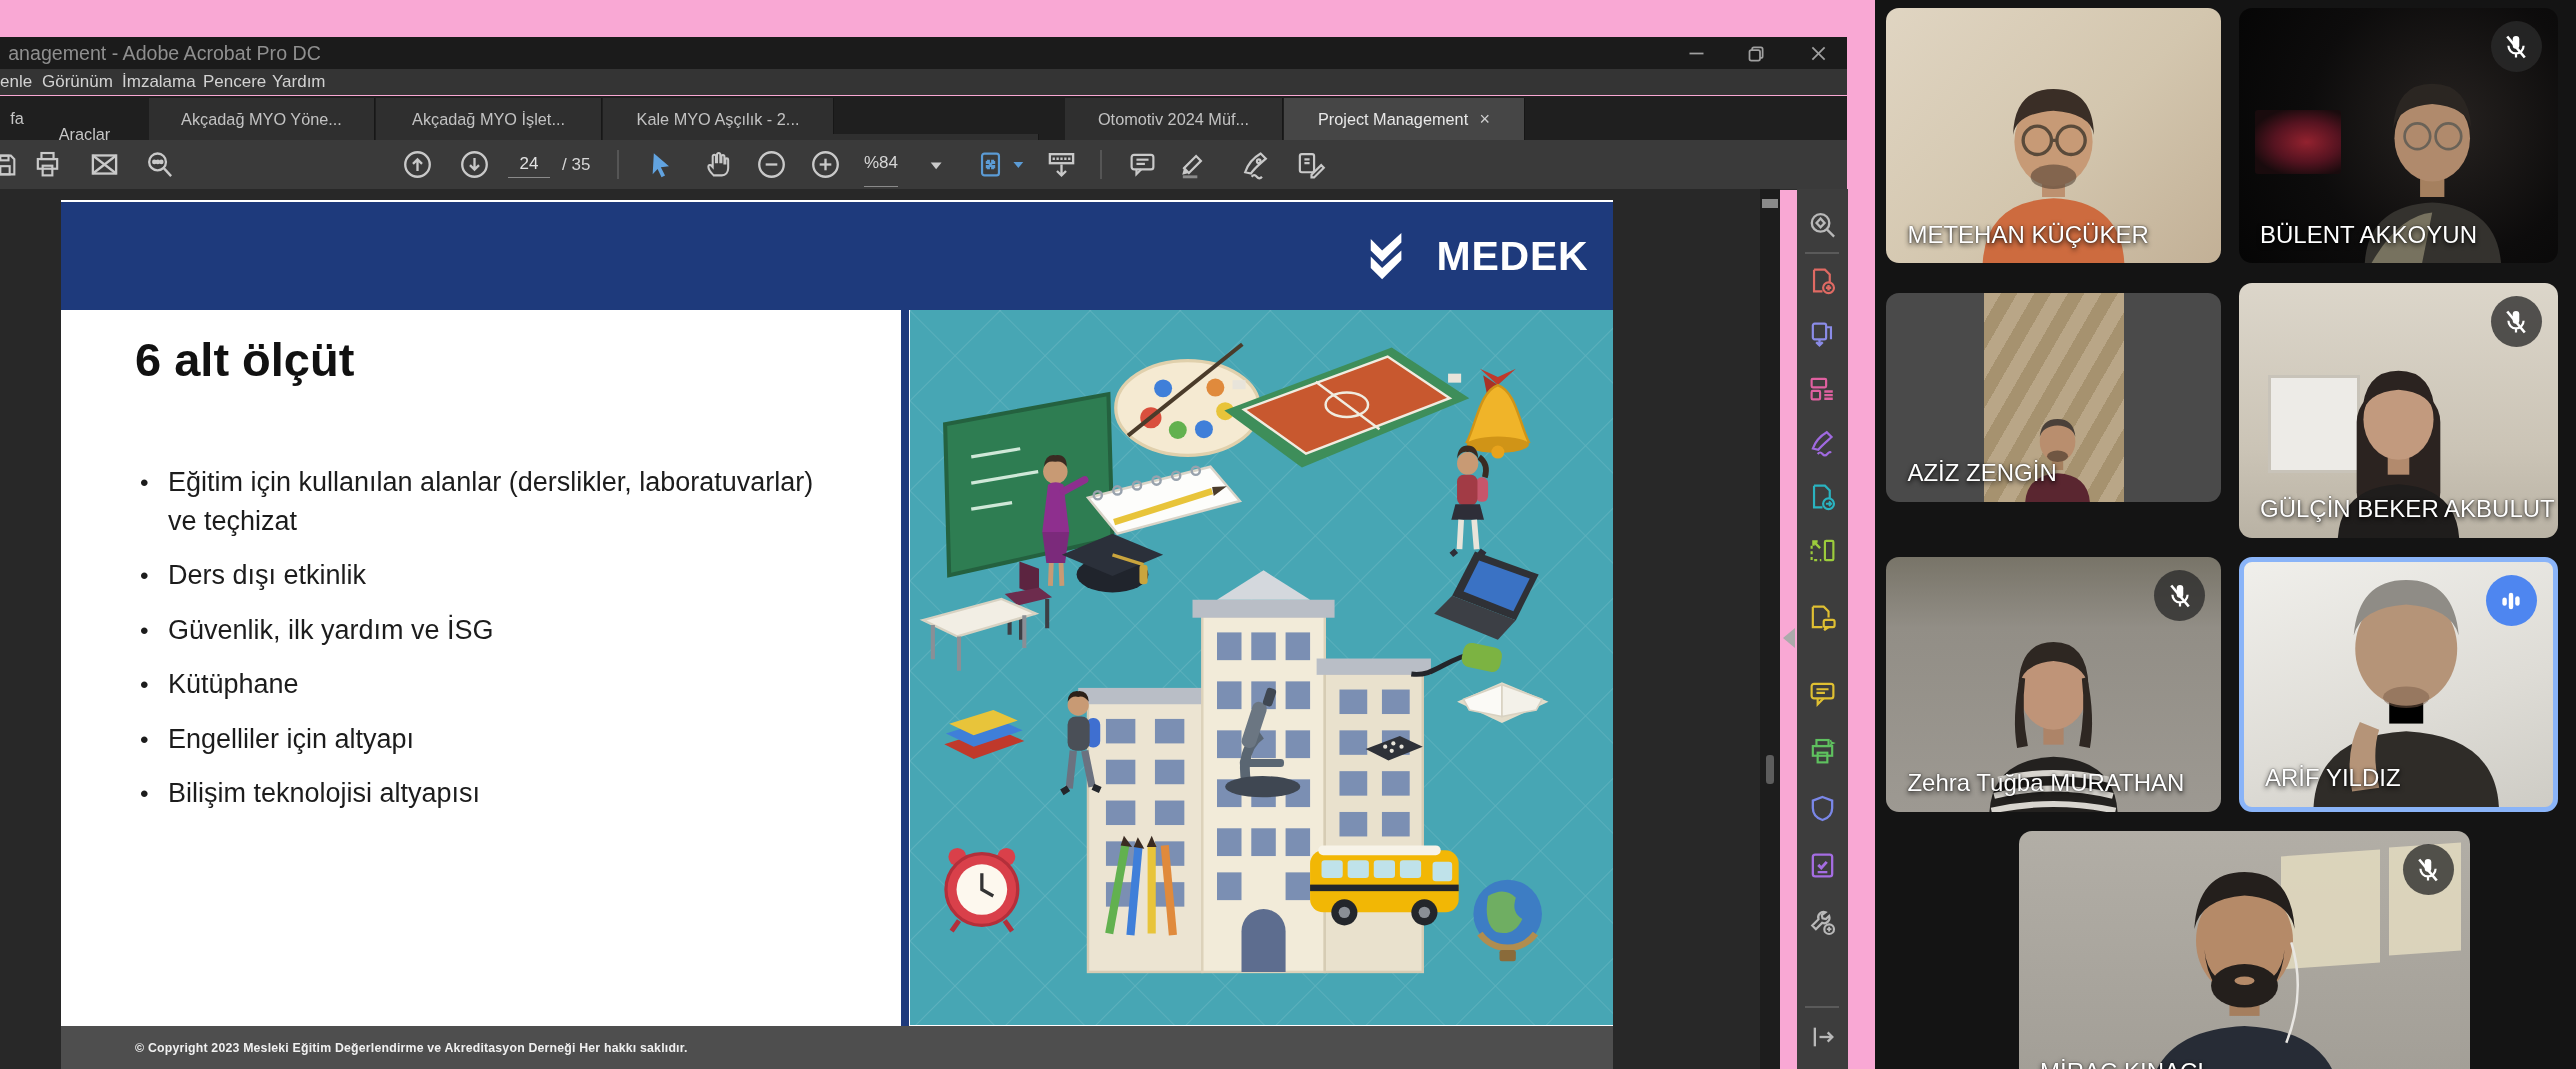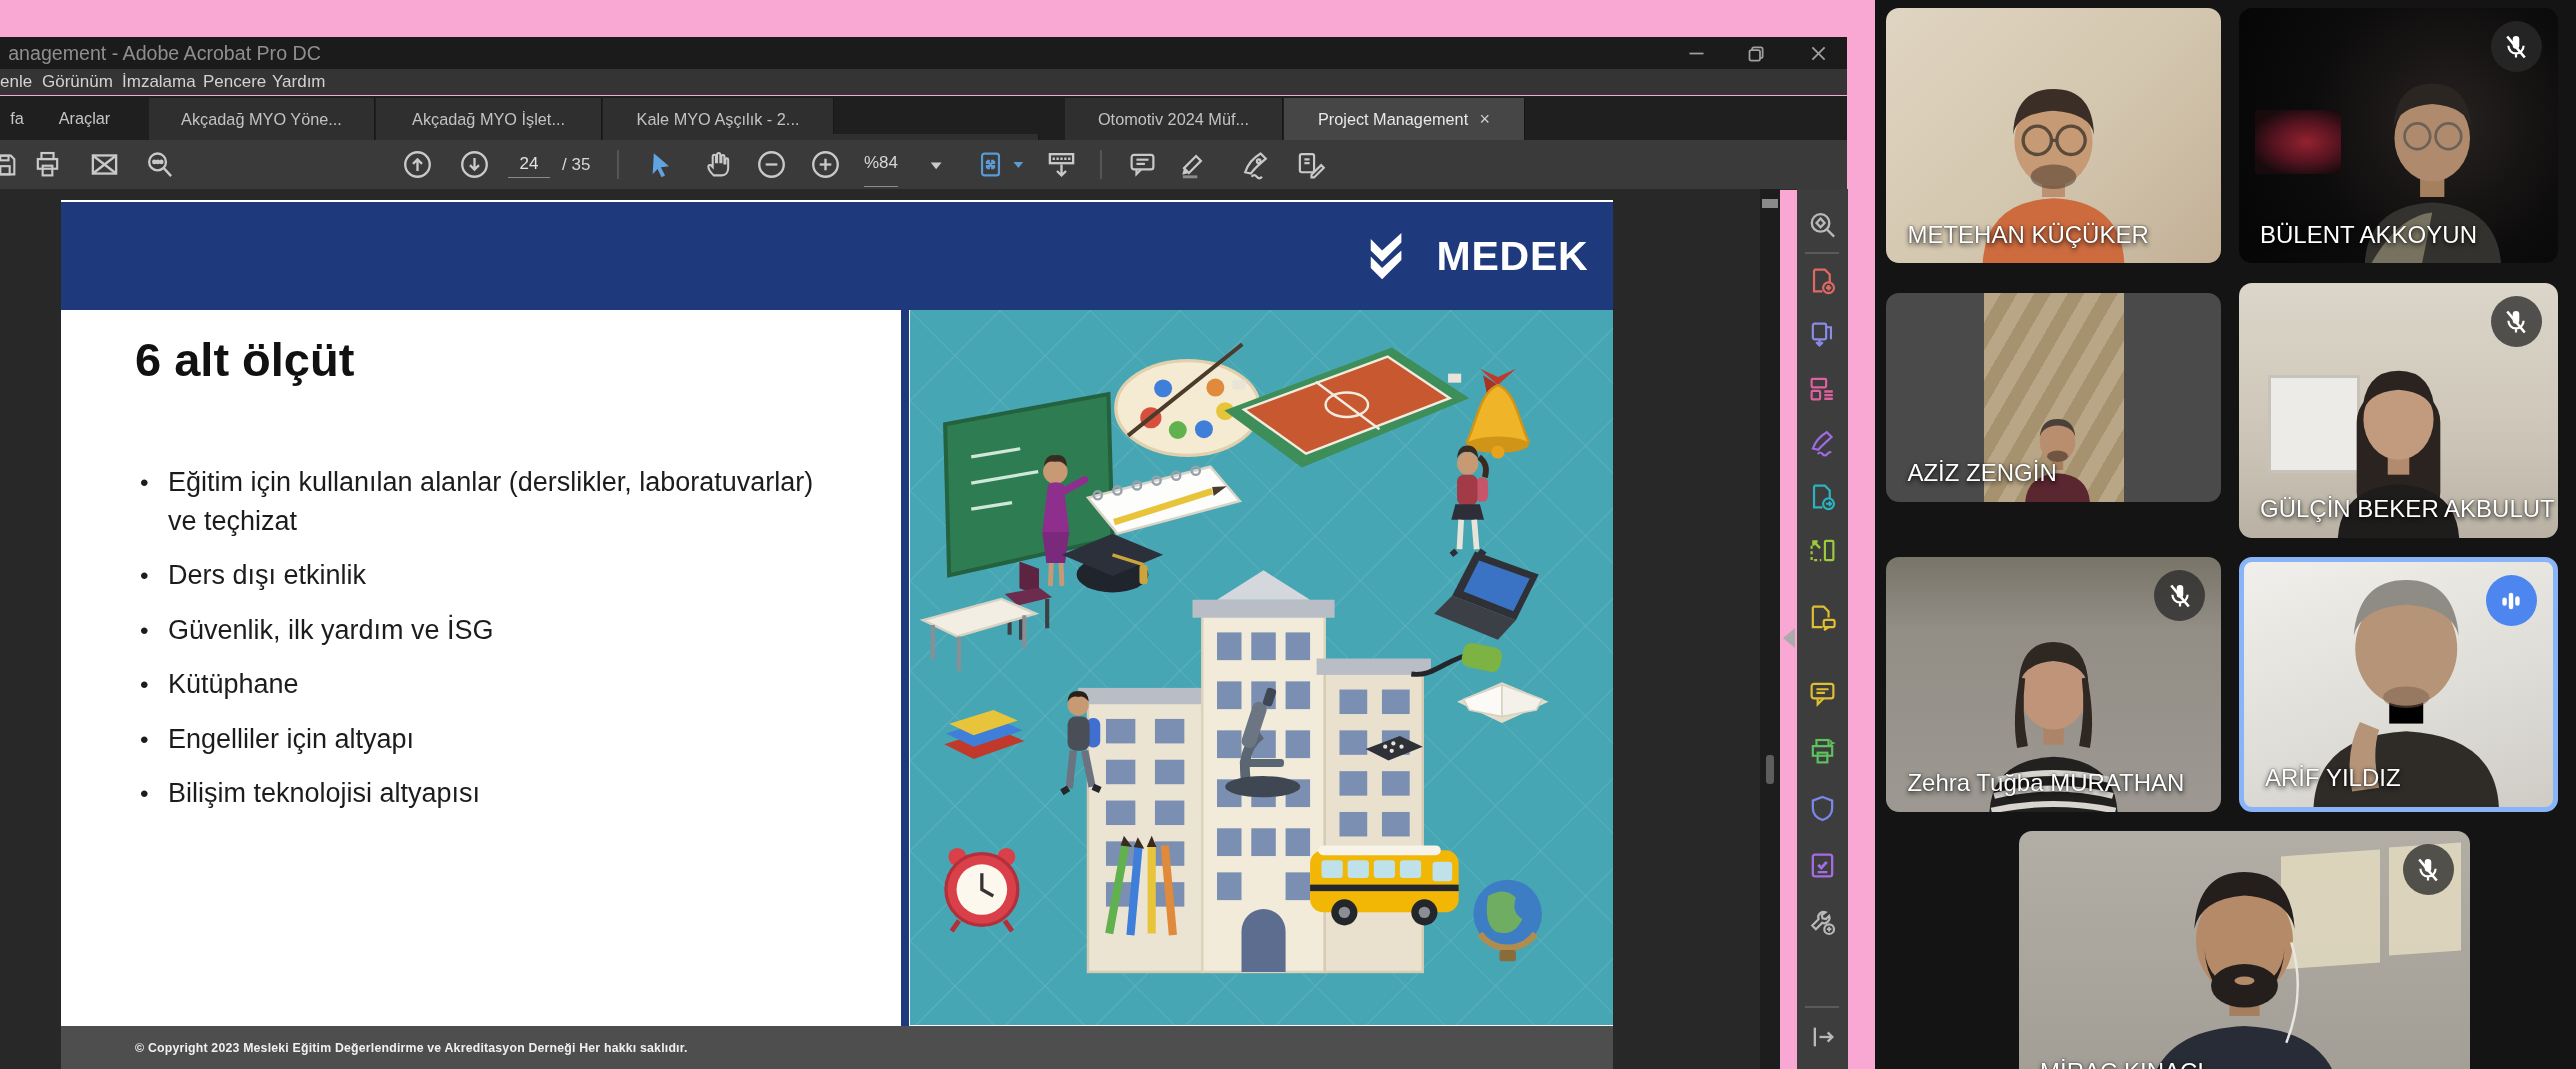--- a/index.html
+++ b/index.html
@@ -101,21 +101,21 @@
     <div class="abs menubar">
       <span style="left:0;">enle</span>
       <span style="left:42px;">Görünüm</span>
       <span style="left:122px;">İmzalama</span>
       <span style="left:203px;">Pencere</span>
       <span style="left:272px;">Yardım</span>
     </div>
 
     <div class="abs tabbar">
       <span class="lefttab" style="left:4.9px;width:24.5px;">fa</span>
-      <span class="lefttab" style="left:47px;width:75px;">Araçlar</span>
+      <span class="lefttab" style="left:47px;width:75px;margin-top:16px;">Araçlar</span>
       <div class="doctab" style="left:149px;width:225px;">
           <span>Akçadağ MYO Yöne...</span>
         </div>
       <div class="doctab" style="left:376px;width:225px;">
           <span>Akçadağ MYO İşlet...</span>
         </div>
       <div class="doctab" style="left:603px;width:230px;">
           <span>Kale MYO Aşçılık - 2...</span>
         </div>
       <div class="doctab" style="left:809px;width:229px;margin-top:36px;">

